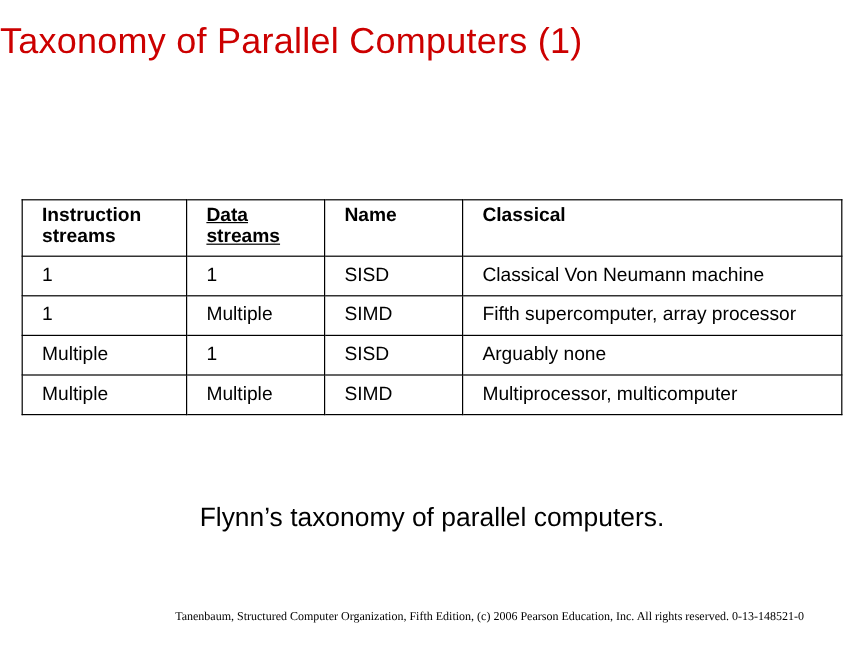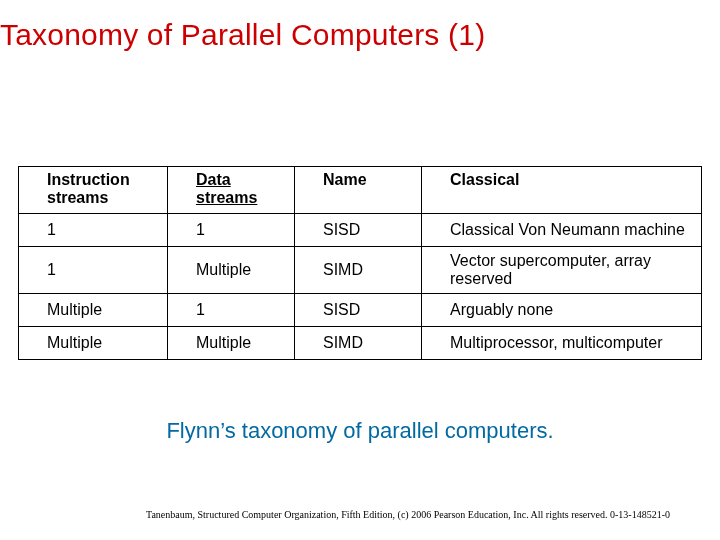--- a/index.html
+++ b/index.html
@@ -34,21 +34,21 @@
     right: 18px;
   }
   table.flynn {
     width: 100%;
     border-collapse: collapse;
     font-size: 16px;
     color: #000;
   }
   table.flynn th, table.flynn td {
     border: 1px solid #000;
-    padding: 5px 8px 5px 28px;
+    padding: 5px 8px 5px 16px;
     text-align: left;
     vertical-align: middle;
     font-weight: normal;
     height: 22px;
   }
   table.flynn th {
     font-weight: bold;
     line-height: 1.15;
     vertical-align: top;
     height: 34px;
@@ -60,21 +60,21 @@
   .col-ex    { }
   th.center-head { text-align: center; padding-left: 0; }
   td.pad-ex { padding-left: 14px; }
   .caption {
     position: absolute;
     top: 418px;
     left: 0;
     width: 100%;
     text-align: center;
     font-size: 22px;
-    color: #0369a1;
+    color: #000000;
   }
   .footer {
     position: absolute;
     bottom: 20px;
     left: 0;
     width: 100%;
     text-align: center;
     font-size: 10px;
     color: #000;
     font-family: "Times New Roman", Times, serif;
@@ -102,21 +102,21 @@
         <tr>
           <td>1</td>
           <td>1</td>
           <td>SISD</td>
           <td class="pad-ex">Classical Von Neumann machine</td>
         </tr>
         <tr>
           <td>1</td>
           <td>Multiple</td>
           <td>SIMD</td>
-          <td class="pad-ex">Vector supercomputer, array reserved</td>
+          <td class="pad-ex">Fifth supercomputer, array processor</td>
         </tr>
         <tr>
           <td>Multiple</td>
           <td>1</td>
           <td>SISD</td>
           <td class="pad-ex">Arguably none</td>
         </tr>
         <tr>
           <td>Multiple</td>
           <td>Multiple</td>

